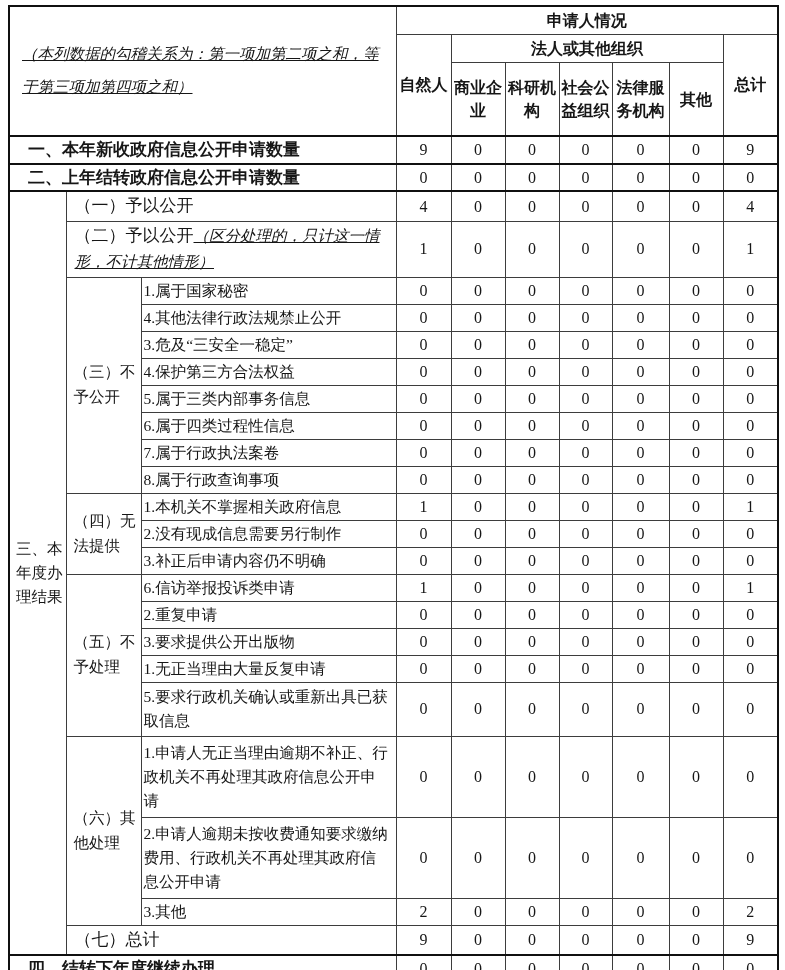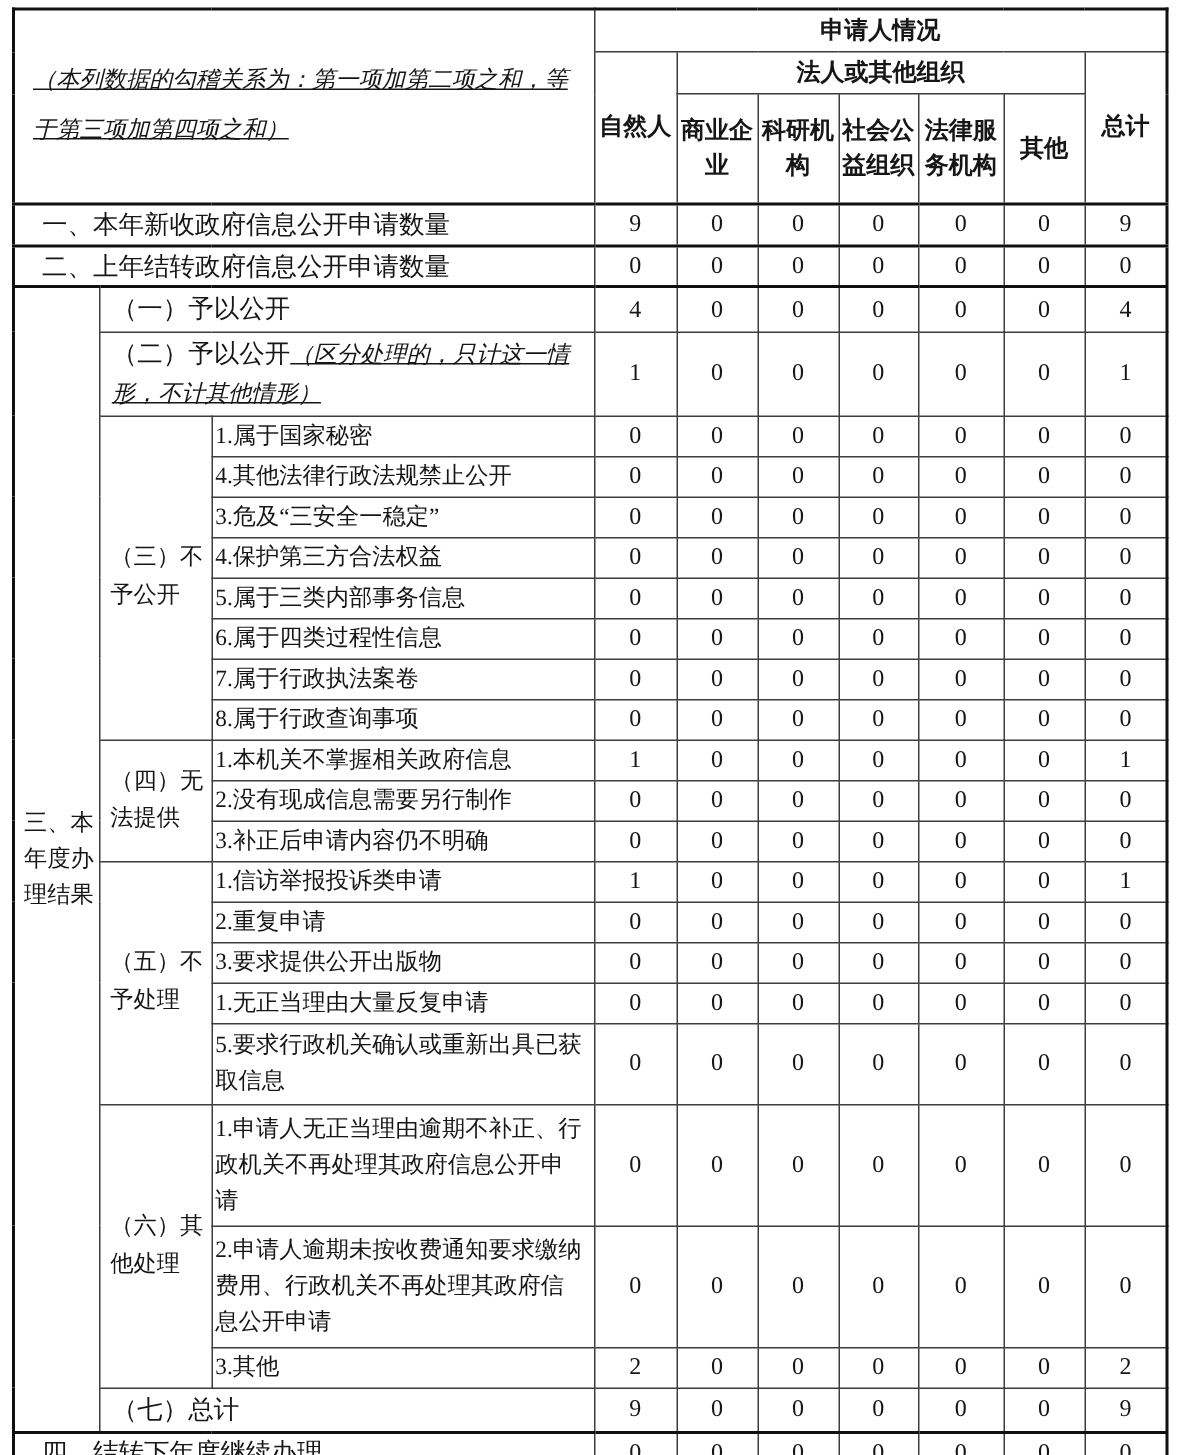--- a/index.html
+++ b/index.html
@@ -15,21 +15,21 @@
   tr.hr3{height:73px;}
   tr.h55{height:55px;}
   tr.h54{height:54px;}
   tr.h81{height:81px;}
   tr.major > td, tr.major > th{border-top:2px solid #101010;}
   th{font-weight:bold;font-size:16px;text-align:center;line-height:1.45;padding:2px 1px;}
   .note{font-size:15px;text-align:left;line-height:2.1;padding:4px 6px 4px 12px;}
   .kai{font-style:italic;font-size:15.5px;text-decoration:underline;}
   .num{font-size:16px;text-align:center;}
   .lbl{text-align:left;}
-  .sec{font-size:17px;padding:1px 3px 1px 18px;line-height:1.4;}
+  .sec{font-size:17px;padding:1px 3px 1px 18px;line-height:1.4;font-weight:bold;}
   .colA{font-size:15.5px;padding:2px 2px 2px 6px;line-height:1.55;margin-top:31px;}
   .colB{font-size:15.5px;padding:2px 2px 2px 7px;line-height:1.6;}
   .colC{font-size:15.5px;padding:1px 7px 1px 2px;line-height:1.55;}
   .colBC{font-size:17px;padding:1px 5px 1px 8px;line-height:1.55;}
 </style>
 </head>
 <body>
 
 <table>
   <colgroup>
@@ -215,21 +215,21 @@
         <td class="num">0</td>
         <td class="num">0</td>
         <td class="num">0</td>
         <td class="num">0</td>
         <td class="num">0</td>
         <td class="num">0</td>
       </tr>
 
   <tr>
     <td class="lbl colB" rowspan="5">（五）不予处理</td>
-    <td class="lbl colC">1.信访举报投诉类申请</td>
+    <td class="lbl colC">6.信访举报投诉类申请</td>
   <td class="num">1</td>
         <td class="num">0</td>
         <td class="num">0</td>
         <td class="num">0</td>
         <td class="num">0</td>
         <td class="num">0</td>
         <td class="num">1</td>
       </tr>
   <tr>
     <td class="lbl colC">2.重复申请</td>

